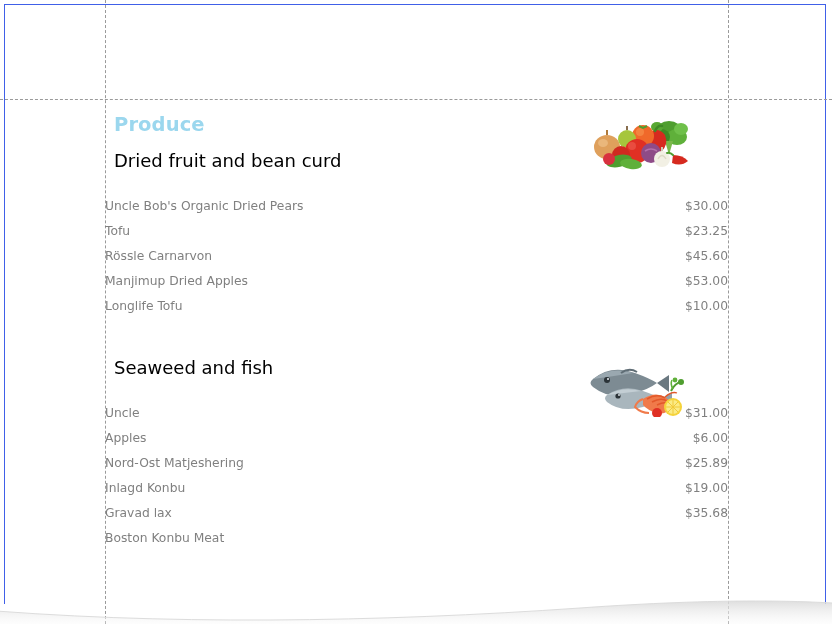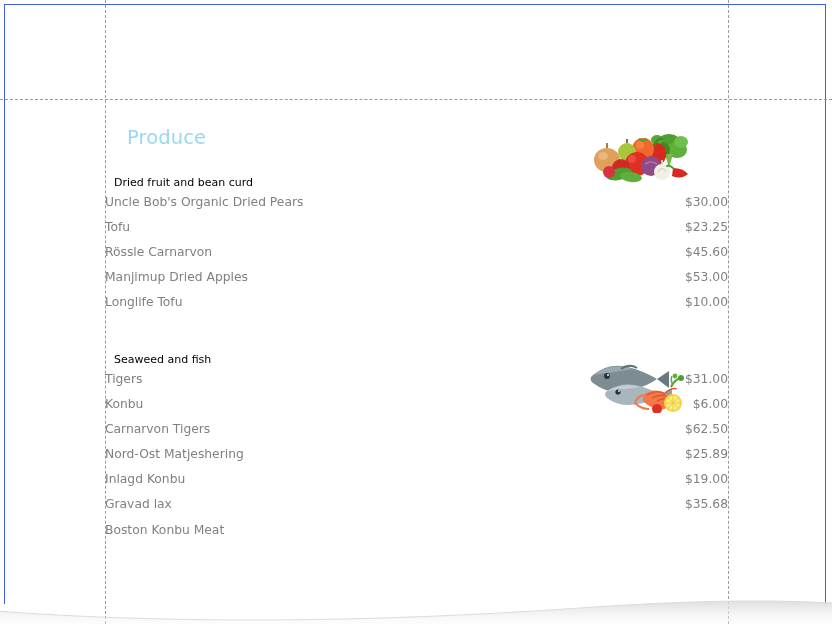--- a/index.html
+++ b/index.html
@@ -45,42 +45,43 @@
 
   
   #content{
     position:absolute;
     left:105px;top:99px;
     width:623px;
   }
   .section{position:relative;}
   .section-title{
     color:#9BD7EE;
-    font-weight:normal;
+    font-weight:bold;
     font-size:19.5px;
     letter-spacing:0.1px;
-    margin:13px;
+    margin:0;
     padding:14px 0 0 9px;
   }
   .section-desc{
     color:#000000;
-    font-size:11px;
+    font-size:18px;
     margin:0;
     padding:14px 0 0 9px;
   }
   .section-photo{
     position:absolute;
     right:35px;
     top:12px;
     width:108px;height:62px;
   }
   .section-photo svg{display:block;}
   .product-table{
     width:100%;
     border-collapse:collapse;
+    margin-top:22px;
   }
   .product-table td{
     font-size:12.3px;
     color:#808080;
     padding:5.6px 0 5.6px 0;
     vertical-align:top;
   }
   .product-name{padding-left:78px;}
   .product-price{text-align:right;padding-right:0px;width:170px;}
 
@@ -230,30 +231,26 @@
 
           <circle cx="72" cy="58" r="5" fill="#e03024"></circle>
         </svg>
       </div>
 
       <p class="section-desc">Seaweed and fish</p>
 
       <table class="product-table">
         <tbody>
           <tr>
-            <td class="product-name">Tigers</td>
+            <td class="product-name">Uncle</td>
             <td class="product-price">$31.00</td>
           </tr>
           <tr>
-            <td class="product-name">Konbu</td>
+            <td class="product-name">Apples</td>
             <td class="product-price">$6.00</td>
-          </tr>
-          <tr>
-            <td class="product-name">Carnarvon Tigers</td>
-            <td class="product-price">$62.50</td>
           </tr>
           <tr>
             <td class="product-name">Nord-Ost Matjeshering</td>
             <td class="product-price">$25.89</td>
           </tr>
           <tr>
             <td class="product-name">Inlagd Konbu</td>
             <td class="product-price">$19.00</td>
           </tr>
           <tr>

